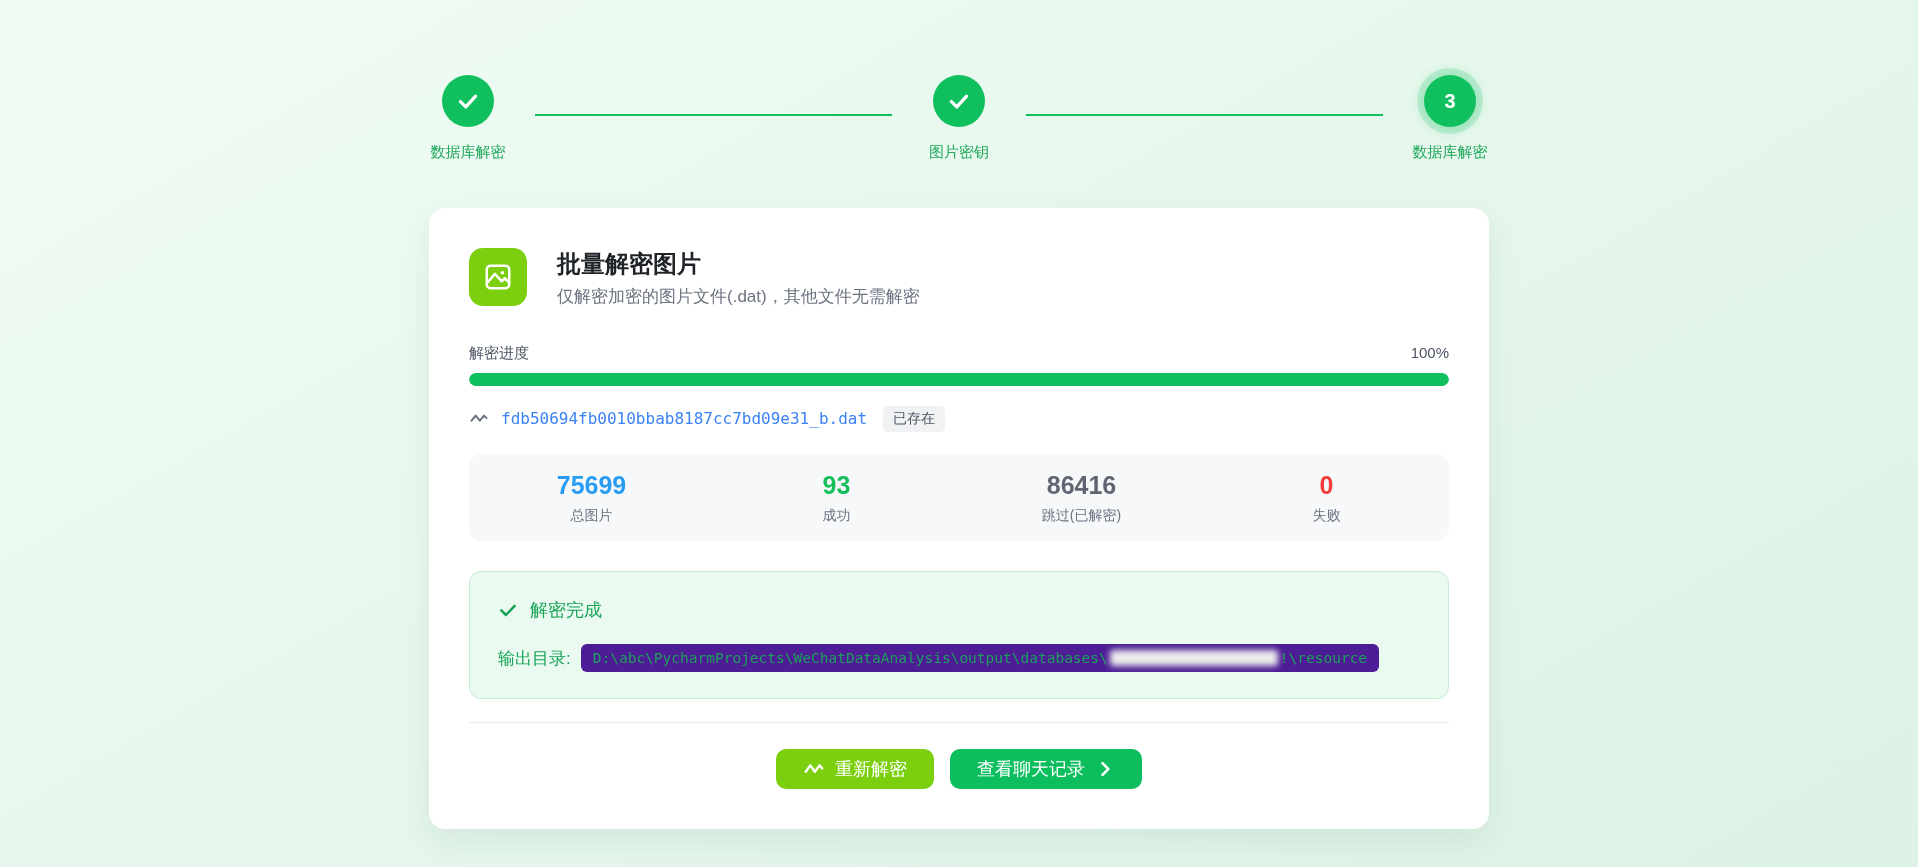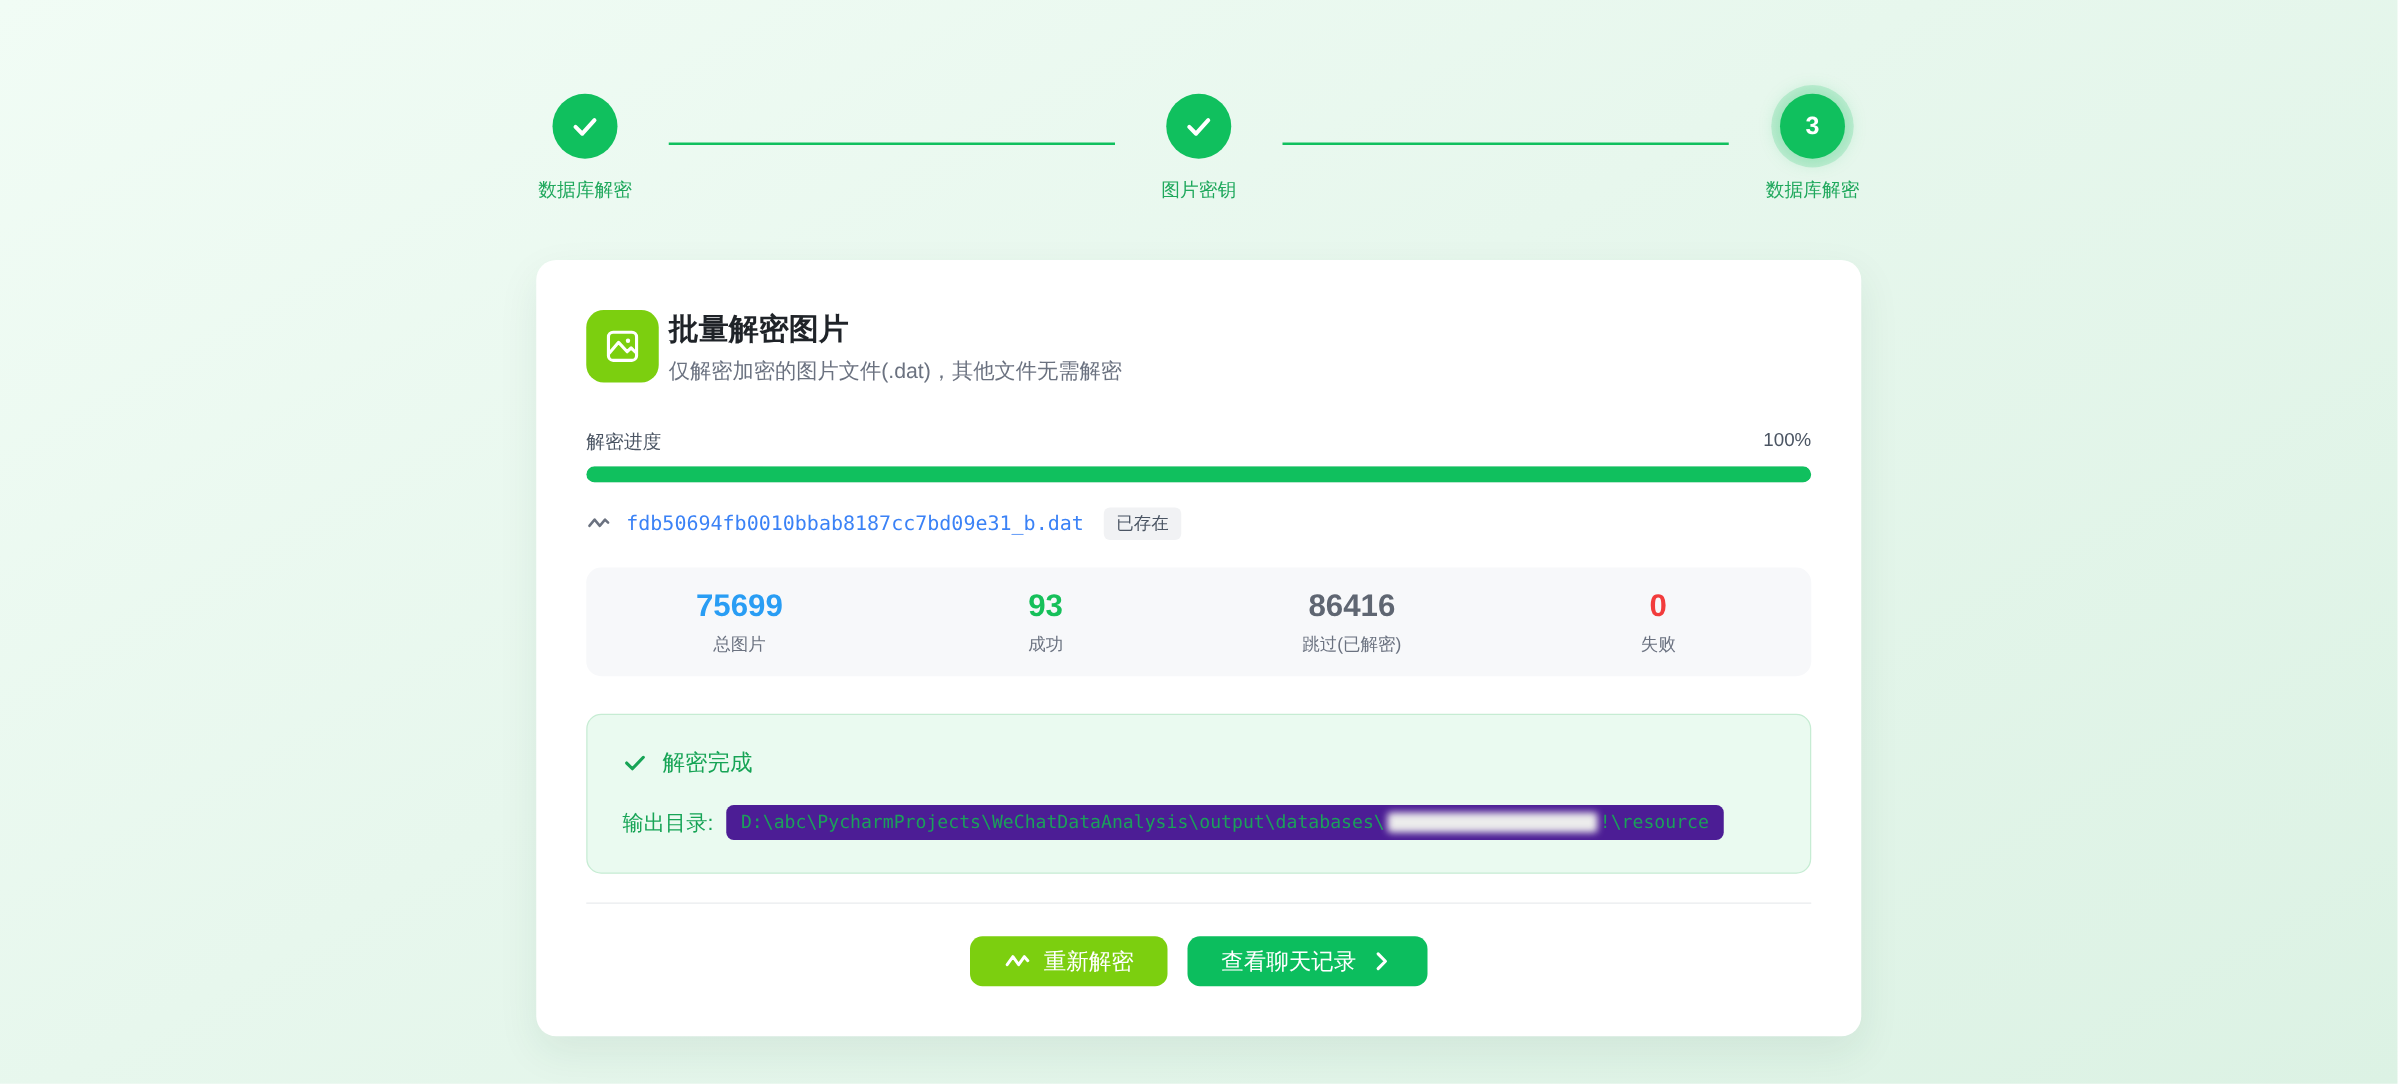--- a/index.html
+++ b/index.html
@@ -27,21 +27,21 @@
   .step-label { margin-top:16px; font-size:15px; color:#1fa85c; white-space:nowrap; }
   .step-line { flex:1 1 auto; height:2px; background:#10c05e; margin:39px 28px 0 28px; }
 
   
   .card {
     margin-top:46px; background:#ffffff; border-radius:16px;
     box-shadow:0 12px 32px rgba(20,80,50,0.08);
     padding:40px 40px 40px 40px;
   }
 
-  .card-header { display:flex; align-items:flex-start; gap:8px; }
+  .card-header { display:flex; align-items:flex-start; gap:30px; }
   .app-icon {
     width:58px; height:58px; border-radius:14px; background:#7ccf0f;
     display:flex; align-items:center; justify-content:center; flex:0 0 auto;
   }
   .card-title { font-size:24px; font-weight:bold; color:#1f2328; line-height:1.2; margin-top:2px; }
   .card-subtitle { font-size:17px; color:#6b7280; margin-top:6px; }
 
   
   .progress-head { display:flex; justify-content:space-between; margin-top:36px; font-size:15px; color:#4b5563;gap:28px; }
   .progress-track { margin-top:10px; height:13px; border-radius:7px; background:#e8eaee; overflow:hidden; }

